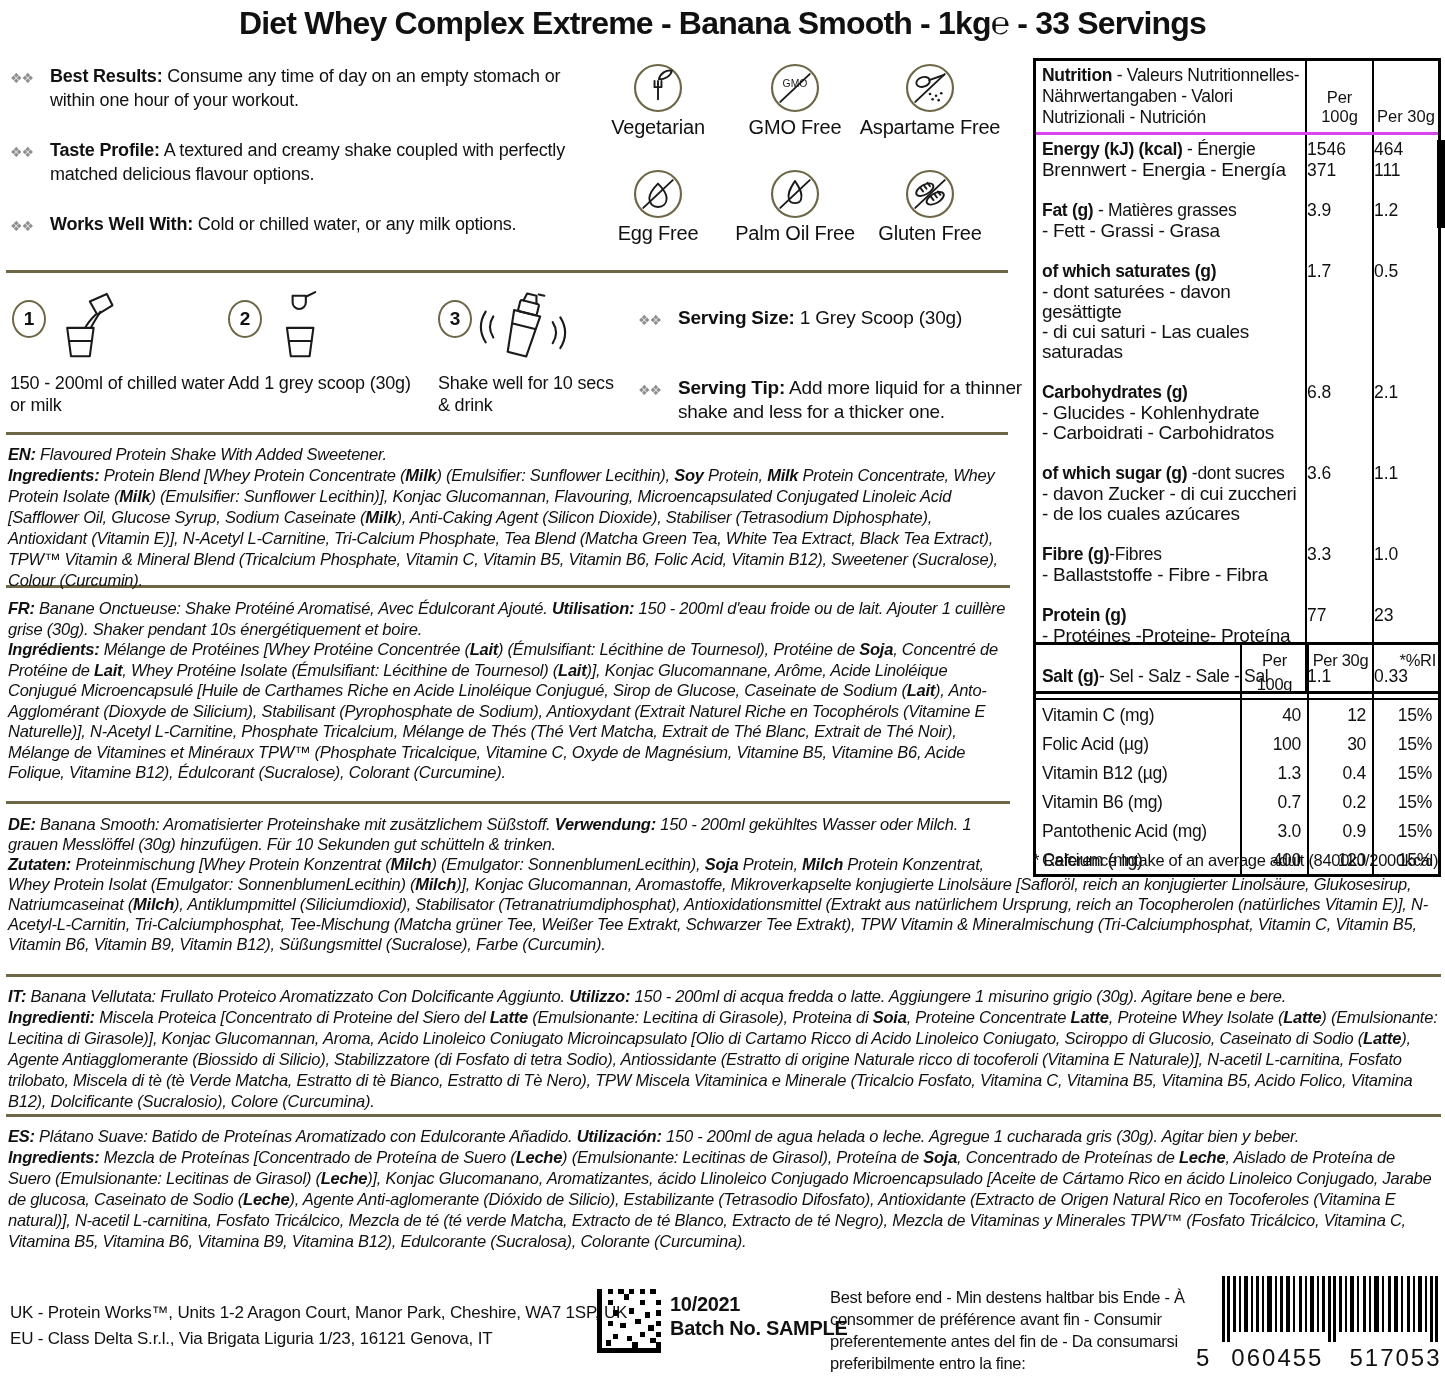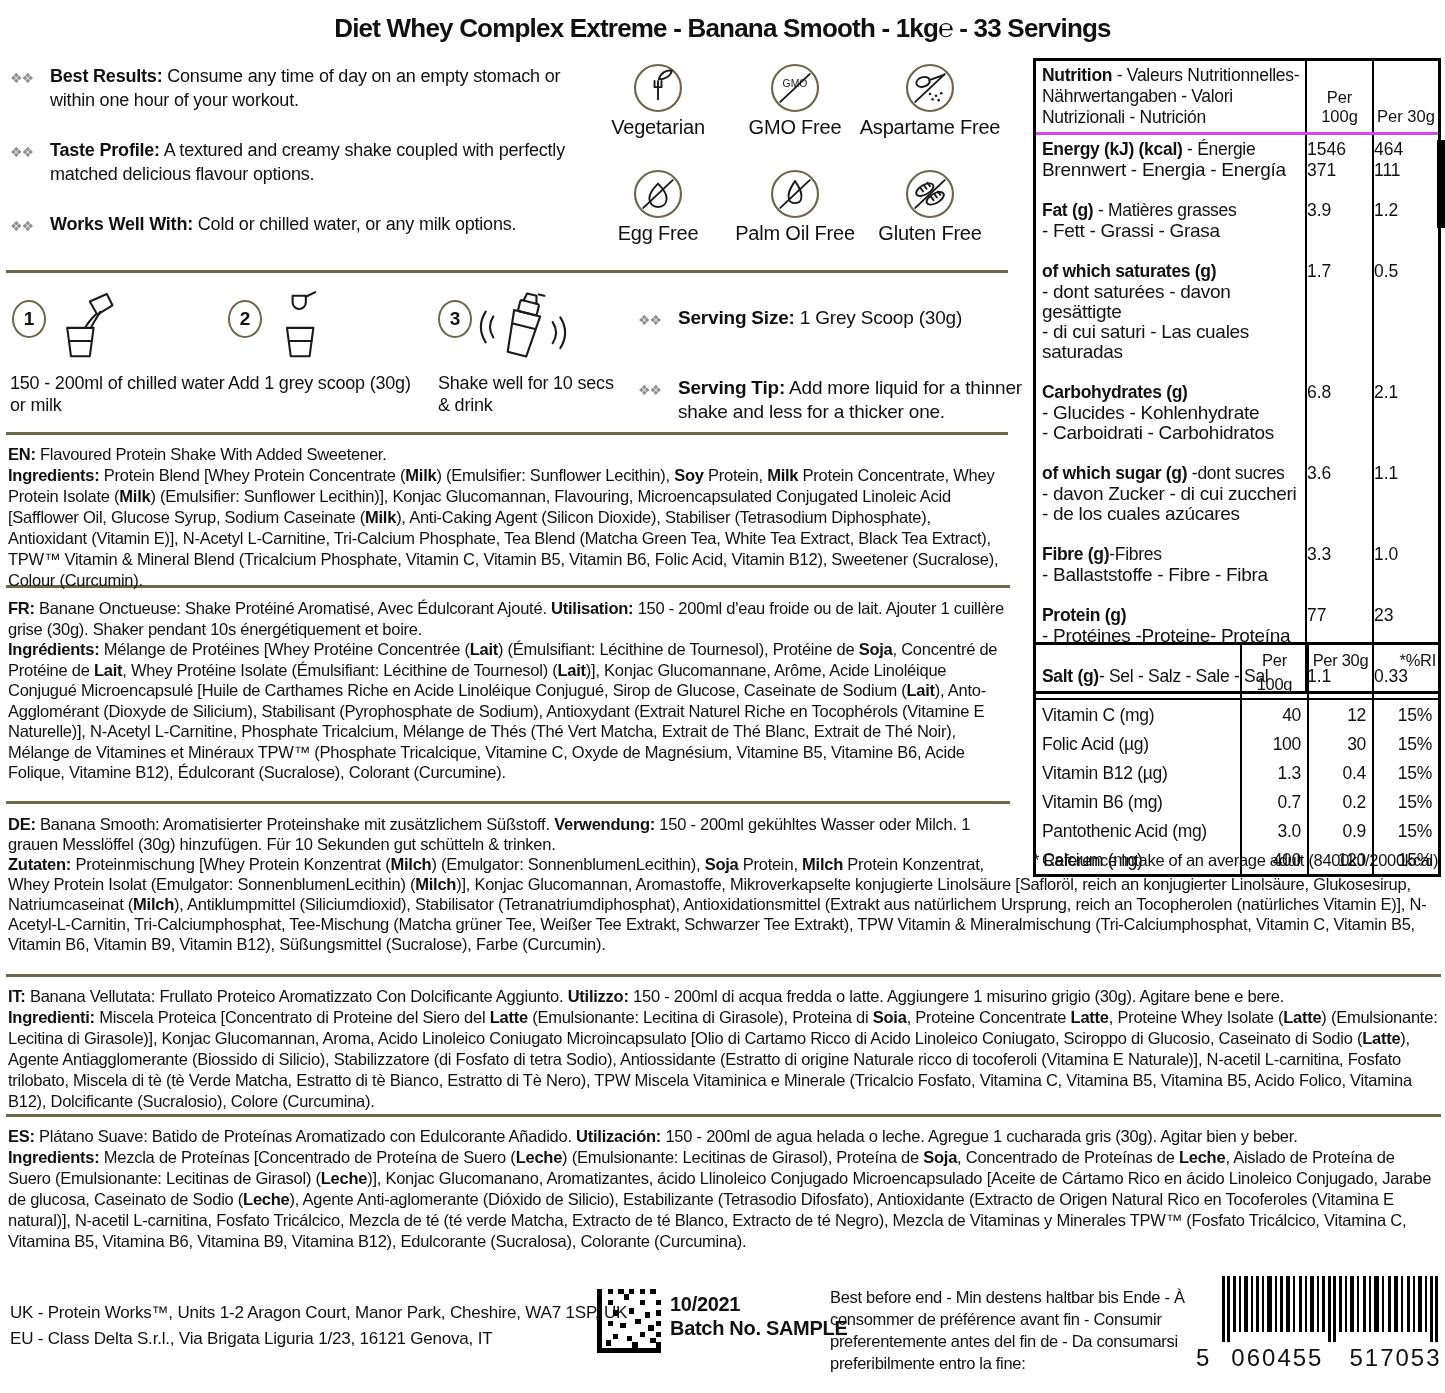--- a/index.html
+++ b/index.html
@@ -1,21 +1,21 @@
 <!DOCTYPE html>
 <html><head>
 <meta charset="utf-8">
 <style>
   html,body{margin:0;padding:0;background:#fff;}
   #label{position:relative;width:1445px;height:1393px;background:#fff;overflow:hidden;
          font-family:"Liberation Sans",sans-serif;color:#111;}
   .abs{position:absolute;}
   .b{font-weight:700;}
   .rule{position:absolute;height:3px;background:#6e6747;}
-  .title{top:13px;left:0;width:100%;text-align:center;font-size:26px;font-weight:700;letter-spacing:-0.8px;}
+  .title{top:5px;left:0;width:100%;text-align:center;font-size:32px;font-weight:700;letter-spacing:-0.8px;}
   
   .bullet{display:flex;gap:8px;font-size:18px;line-height:24px;letter-spacing:-0.2px;}
   .orn{color:#8f8f8f;font-size:14px;letter-spacing:-1px;flex:0 0 32px;padding-top:2px;}
   
   .badge{display:flex;flex-direction:column;align-items:center;width:150px;}
   .badge svg{display:block;}
   .badge-label{font-size:20px;margin-top:2px;letter-spacing:-0.2px;white-space:nowrap;}
   
   .stepnum{position:absolute;width:30px;height:34px;border:2.5px solid #6e6747;border-radius:50%;
            display:flex;align-items:center;justify-content:center;font-size:19px;font-weight:700;}
@@ -35,21 +35,21 @@
   
   .vtable{position:absolute;left:1033px;top:642px;width:408px;border:3px solid #000;box-sizing:border-box;}
   .vrow{display:grid;grid-template-columns:1fr 67px 65px 66px;}
   .vrow>div{padding:3px 6px 2px 6px;font-size:17.5px;line-height:24px;letter-spacing:-0.3px;}
   .vrow .vc{border-left:2.5px solid #000;text-align:right;}
   .vhead{border-bottom:2.5px solid #000;}
   .vhead .vc{text-align:center;padding-left:2px;padding-right:2px;font-size:16.5px;}
   .vhead .vri{text-align:right;}
   .footnote{position:absolute;left:1033px;top:851px;width:410px;font-size:16.5px;letter-spacing:-0.3px;}
   
-  .lang{position:absolute;font-size:16.5px;letter-spacing:-0.25px;}
+  .lang{position:absolute;font-size:16.5px;letter-spacing:-0.25px;font-style:italic;}
   .lang .ln{display:block;}
   .wrap-spacer{float:right;width:432px;height:60px;}
   
   .addr{position:absolute;left:10px;top:1300px;font-size:17px;line-height:26px;letter-spacing:-0.2px;}
   .batch{position:absolute;left:670px;top:1292px;font-size:20px;line-height:24px;font-weight:700;letter-spacing:-0.3px;}
   .bbe{position:absolute;left:830px;top:1286px;width:392px;font-size:16.5px;line-height:22px;letter-spacing:-0.3px;}
   .barcode{position:absolute;left:1196px;top:1276px;width:246px;}
   .bc-digits{display:flex;font-size:24px;font-weight:400;letter-spacing:2px;margin-top:-2px;}
   .bc-lead{margin-right:8px;}
   .bc-g1{margin-left:12px;}

